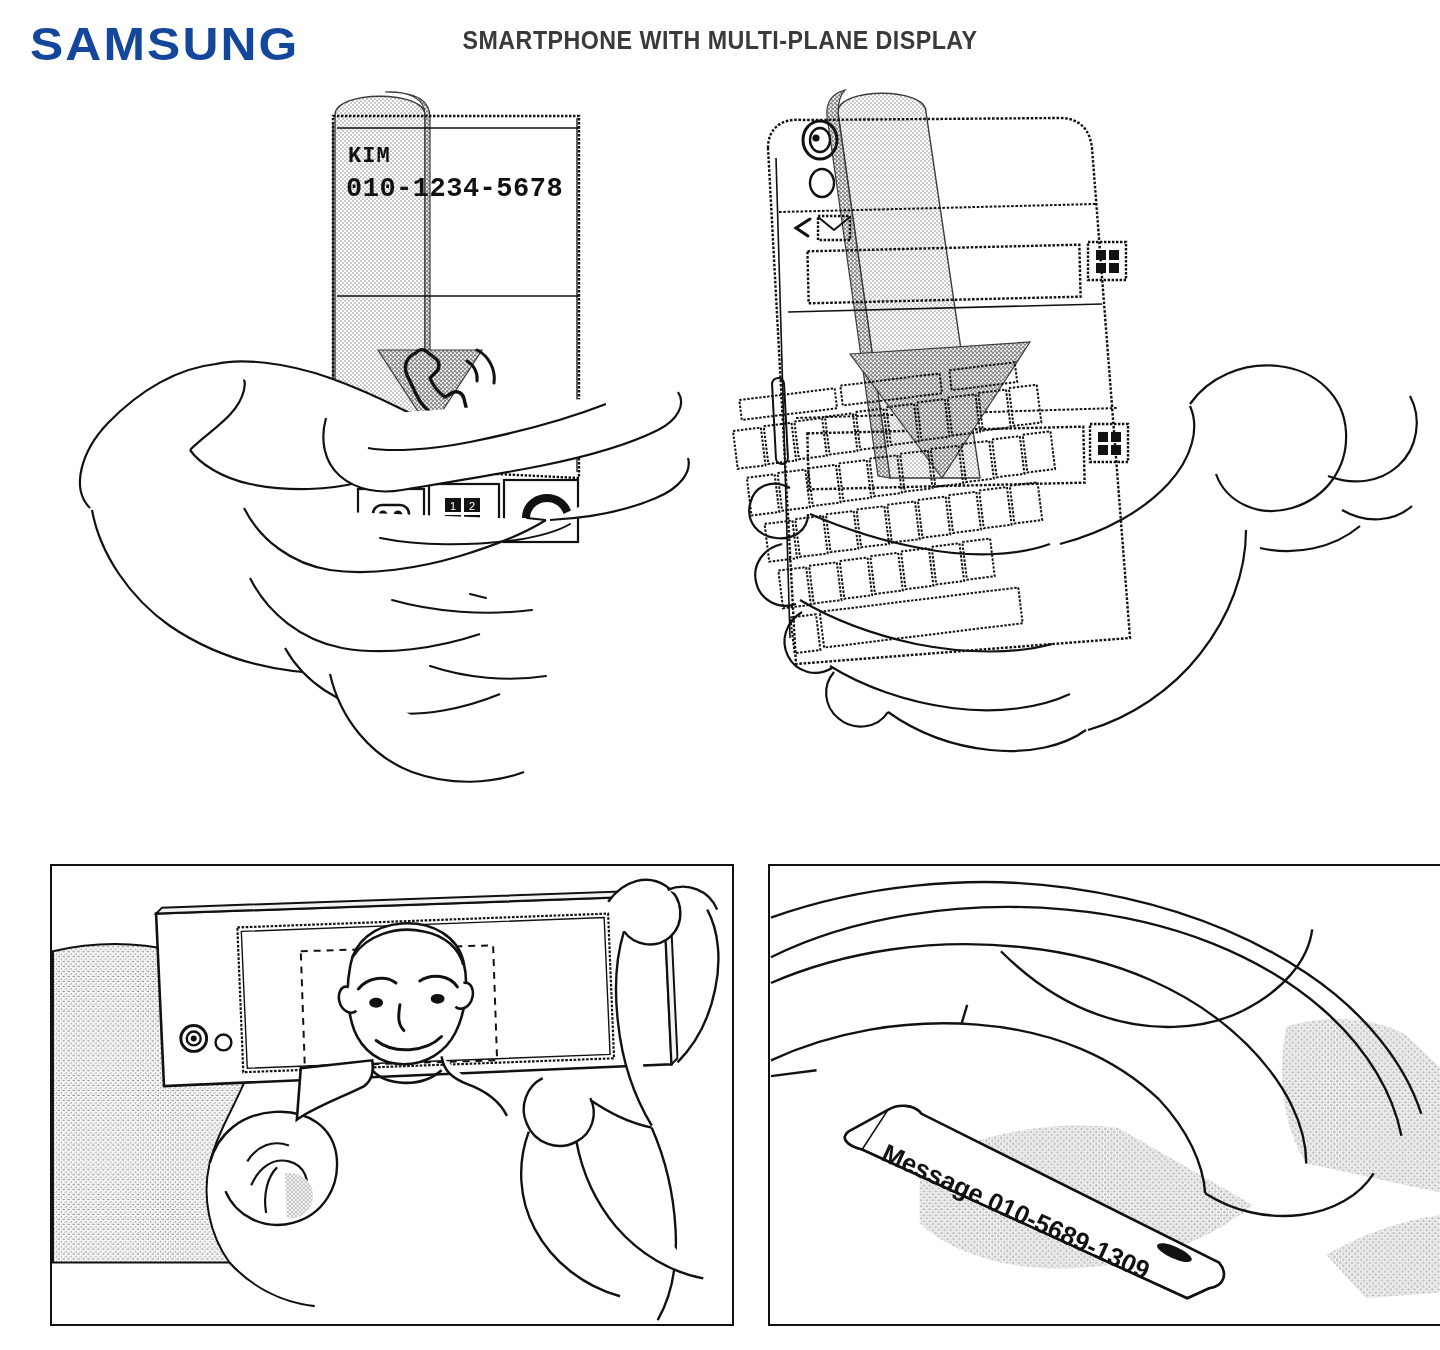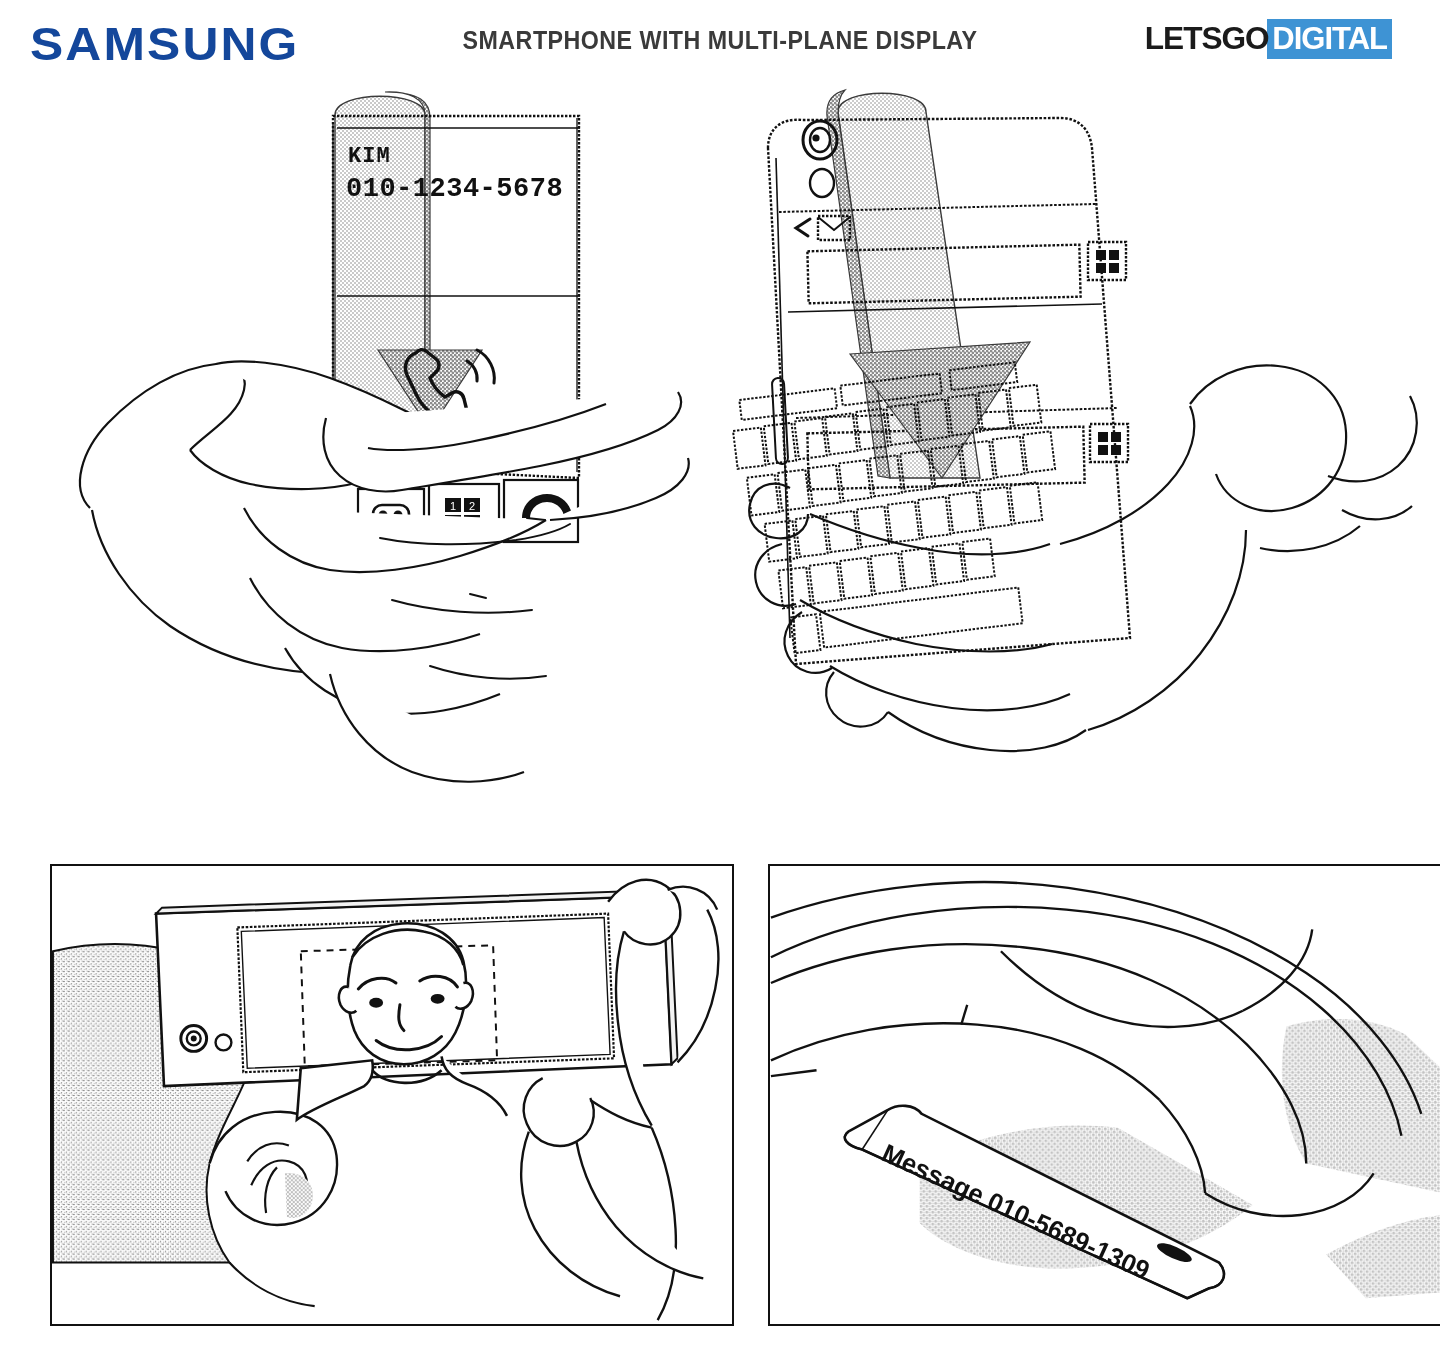--- a/index.html
+++ b/index.html
@@ -26,24 +26,20 @@
   #fig3{left:20px;top:864px;width:684px;height:462px;border:2px solid #111;box-sizing:border-box;}
   #fig4{left:738px;top:864px;width:678px;height:462px;border:2px solid #111;box-sizing:border-box;}
   .fig svg{display:block;width:100%;height:100%;}
 </style>
 </head>
 <body>
 
 <div id="header">
   <div id="samsung-logo">SAMSUNG</div>
   <div id="page-title">SMARTPHONE WITH MULTI-PLANE DISPLAY</div>
-  <div id="lgd-logo">
-    <span class="lgd-a">LETSGO</span>
-    <span class="lgd-b">DIGITAL</span>
-  </div>
 </div>
 
 <div class="fig" id="fig1">
 <svg viewBox="0 0 700 760" xmlns="http://www.w3.org/2000/svg">
   <defs>
     <pattern id="dots1" width="4" height="4" patternUnits="userSpaceOnUse">
       <rect width="4" height="4" fill="#ffffff"></rect>
       <circle cx="1" cy="1" r="1" fill="#b9b9b9"></circle>
       <circle cx="3" cy="3" r="1" fill="#b9b9b9"></circle>
     </pattern>

